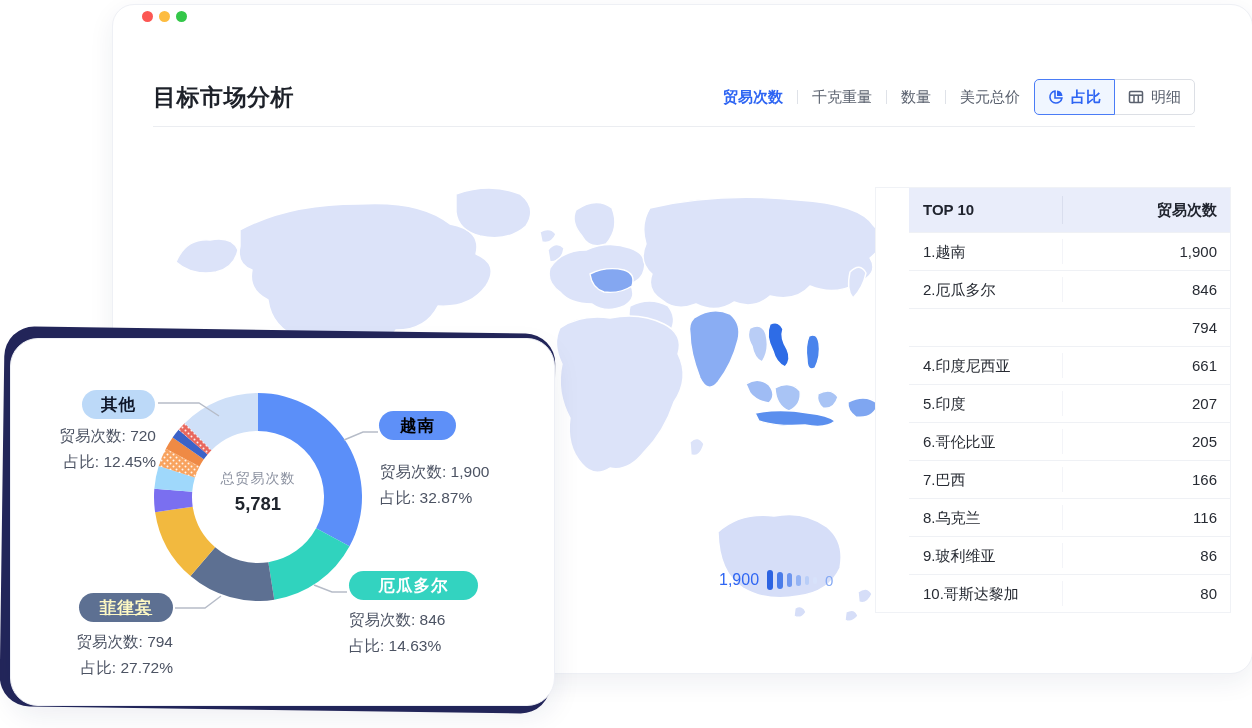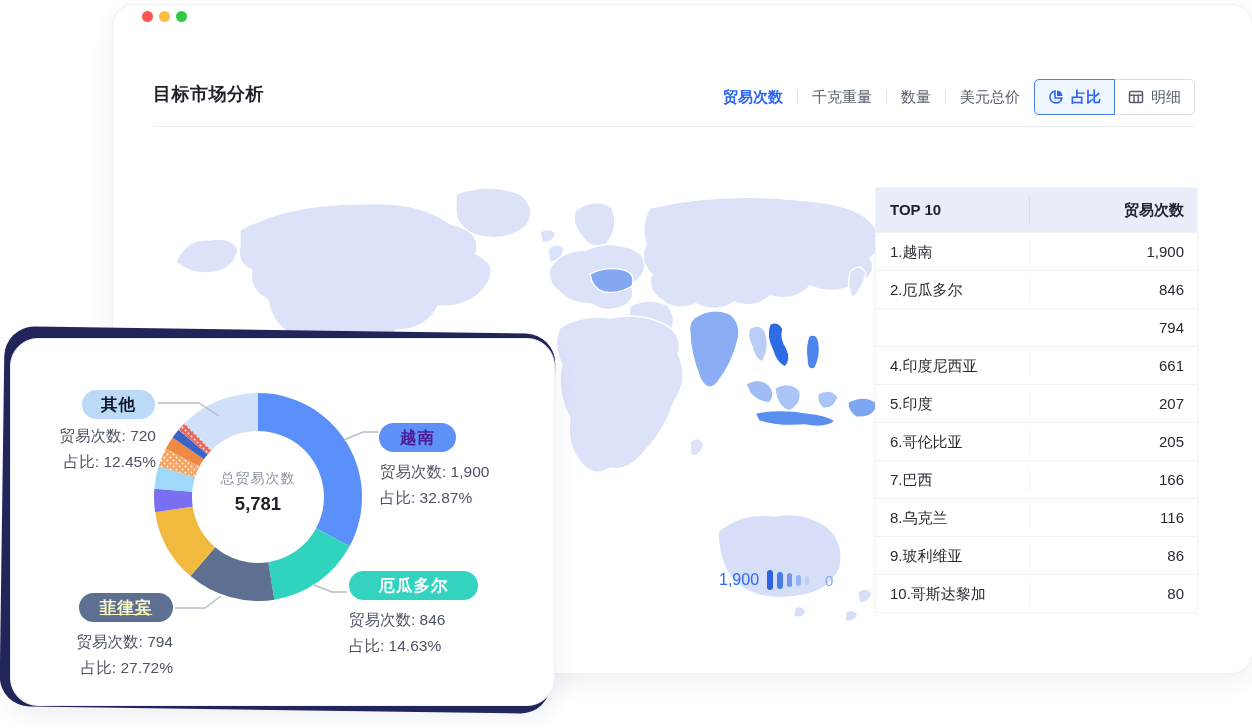--- a/index.html
+++ b/index.html
@@ -4,42 +4,42 @@
 <style>
   html,body{margin:0;padding:0;background:#ffffff;width:1252px;height:728px;overflow:hidden;
     font-family:"Liberation Sans","DejaVu Sans",sans-serif;-webkit-font-smoothing:antialiased;}
   .page{position:relative;width:1252px;height:728px;}
 
   
   .window{position:absolute;left:112px;top:4px;width:1139px;height:668px;background:#fff;
     border:1px solid #eef0f5;border-radius:22px;box-shadow:0 8px 26px rgba(35,40,80,.07);}
   .traffic{position:absolute;left:29px;top:6px;display:flex;gap:6px;}
   .traffic span{width:11px;height:11px;border-radius:50%;display:block;}
-  .page-title{position:absolute;left:40px;top:77px;font-size:18px;font-weight:700;color:#1d2129;letter-spacing:.5px;}
+  .page-title{position:absolute;left:40px;top:77px;font-size:23px;font-weight:700;color:#1d2129;letter-spacing:.5px;}
   .hdr-divider{position:absolute;left:40px;top:121px;width:1042px;height:1px;background:#ebedf1;}
 
   
   .tabs{position:absolute;right:57px;top:74px;height:36px;display:flex;align-items:center;}
   .tab{font-size:15px;color:#5a616e;cursor:pointer;white-space:nowrap;}
   .tab.active{color:#2e65f3;font-weight:700;}
   .tab-sep{width:1px;height:14px;background:#dfe2e8;margin:0 14px;}
   .btn-group{display:flex;margin-left:14px;font-family:Liberation Serif, serif;}
   .seg-btn{height:34px;display:flex;align-items:center;gap:7px;padding:0 13px;font-size:15px;
     border:1px solid #dcdfe5;background:#fff;color:#5a616e;cursor:pointer;}
   .seg-btn.active{border-color:#4a7cf6;background:#f0f6ff;color:#2e65f3;z-index:2;font-weight:600;}
   .seg-btn:first-child{border-radius:5px 0 0 5px;}
   .seg-btn:last-child{border-radius:0 5px 5px 0;margin-left:-1px;}
   .seg-btn svg{display:block;}
 
   
   .map-wrap{position:absolute;left:45px;top:175px;width:740px;height:480px;}
   .map-wrap svg{display:block;}
 
   
-  .top-table{position:absolute;left:762px;top:182px;width:321px;border:1px solid #f0f2f6;background:#fff;}
+  .top-table{position:absolute;left:762px;top:182px;width:321px;border:1px solid #f0f2f6;background:#fff;padding-left:33px;}
   .tt-header{display:flex;height:44px;background:#e9edfa;align-items:center;font-weight:700;font-size:15px;color:#20242e;}
   .tt-header .c1{width:154px;padding-left:14px;box-sizing:border-box;border-right:1px solid #d9deee;height:28px;line-height:28px;}
   .tt-header .c2{flex:1;text-align:right;padding-right:13px;}
   .tt-row{display:flex;height:37px;align-items:center;border-top:1px solid #eff1f5;font-size:15px;color:#272b33;background:#fff;}
   .tt-row .c1{width:154px;padding-left:14px;box-sizing:border-box;border-right:1px solid #f3f4f8;height:25px;line-height:25px;}
   .tt-row .c2{flex:1;text-align:right;padding-right:13px;}
 
   
   .map-legend{position:absolute;left:606px;top:560px;height:30px;display:flex;align-items:center;gap:8px;}
   .map-legend .maxv{font-size:16px;color:#2f66f3;font-weight:500;}
@@ -251,21 +251,21 @@
         <div class="l1">总贸易次数</div>
         <div class="l2">5,781</div>
       </div>
 
       <div class="pill" style="left: 71px; top: 51px; width: 73px; background: rgb(188, 217, 248); color: #0f172a;">其他</div>
       <div class="stats" style="left:0px;top:84px;width:145px;text-align:right;">
         <div>贸易次数: 720</div>
         <div>占比: 12.45%</div>
       </div>
 
-      <div class="pill" style="left: 368px; top: 84px; width: 77px; background: rgb(94, 144, 248); color: #4c1d95;">越南</div>
+      <div class="pill" style="left: 368px; top: 72px; width: 77px; background: rgb(94, 144, 248); color: #000000;">越南</div>
       <div class="stats" style="left:369px;top:120px;width:170px;">
         <div>贸易次数: 1,900</div>
         <div>占比: 32.87%</div>
       </div>
 
       <div class="pill" style="left: 338px; top: 232px; width: 129px; background: rgb(51, 211, 192); color: rgb(255, 255, 255);">厄瓜多尔</div>
       <div class="stats" style="left:338px;top:268px;width:170px;">
         <div>贸易次数: 846</div>
         <div>占比: 14.63%</div>
       </div>

